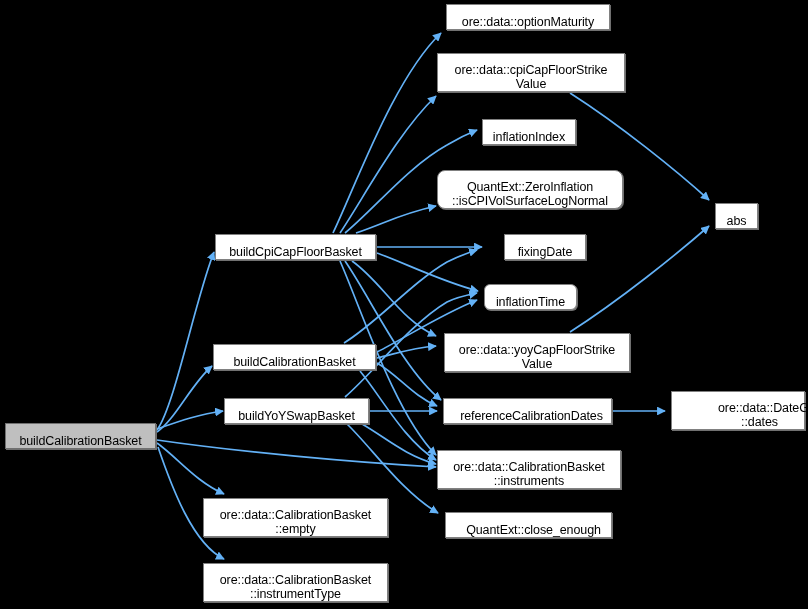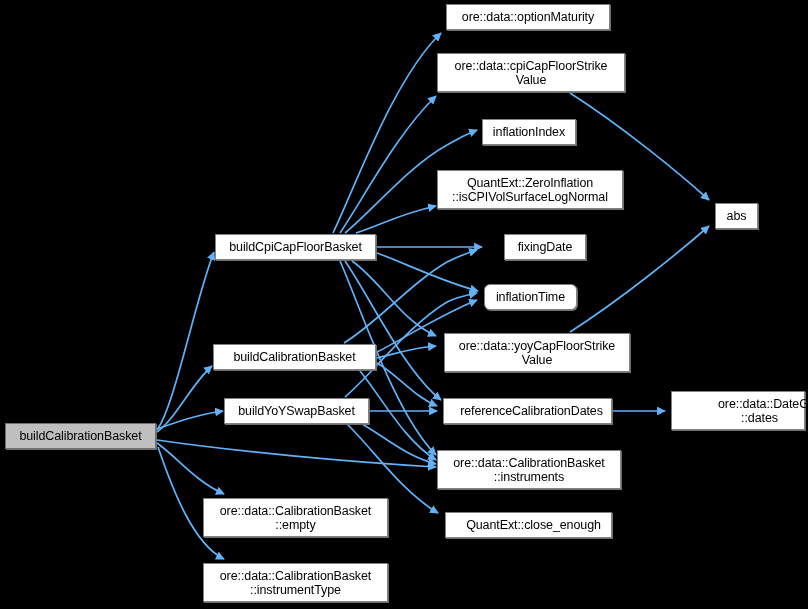--- a/index.html
+++ b/index.html
@@ -24,21 +24,21 @@
     height: 609px;
     pointer-events: none;
   }
   .node {
     position: absolute;
     box-sizing: border-box;
     border: 1px solid #808080;
     background: #ffffff;
     color: #000000;
     display: flex;
-    align-items: center;
+    align-items: flex-end;
     justify-content: center;
     text-align: center;
     font-size: 12.5px;
     line-height: 14px;
     letter-spacing: -0.1px;
     white-space: pre-line;
     z-index: 5;
     box-shadow: 1px 1px 0 0 #707070;
   }
   .node.root {
@@ -98,21 +98,21 @@
       <div class="node" style="left: 213px; top: 344px; width: 163px; height: 26px;"><span class="node-label">buildCalibrationBasket</span></div>
       <div class="node" style="left: 224px; top: 398px; width: 145px; height: 26px;"><span class="node-label">buildYoYSwapBasket</span></div>
       <div class="node" style="left: 203px; top: 498px; width: 185px; height: 39px;"><span class="node-label">ore::data::CalibrationBasket
 ::empty</span></div>
       <div class="node" style="left: 203px; top: 563px; width: 185px; height: 39px;"><span class="node-label">ore::data::CalibrationBasket
 ::instrumentType</span></div>
       <div class="node" style="left: 446px; top: 4px; width: 164px; height: 26px;"><span class="node-label">ore::data::optionMaturity</span></div>
       <div class="node" style="left: 437px; top: 53px; width: 188px; height: 39px;"><span class="node-label">ore::data::cpiCapFloorStrike
 Value</span></div>
       <div class="node" style="left: 482px; top: 119px; width: 94px; height: 26px;"><span class="node-label">inflationIndex</span></div>
-      <div class="node" style="left: 437px; top: 170px; width: 186px; height: 39px;"><span class="node-label">QuantExt::ZeroInflation
+      <div class="node" style="left: 437px; top: 170px; width: 186px; height: 39px; border-radius: 8px;"><span class="node-label">QuantExt::ZeroInflation
 ::isCPIVolSurfaceLogNormal</span></div>
       <div class="node" style="left: 504px; top: 234px; width: 82px; height: 26px;"><span class="node-label">fixingDate</span></div>
       <div class="node" style="left: 484px; top: 284px; width: 93px; height: 26px; border-radius: 6px;"><span class="node-label">inflationTime</span></div>
       <div class="node" style="left: 437px; top: 333px; width: 186px; height: 39px; margin-left: 7px;"><span class="node-label">ore::data::yoyCapFloorStrike
 Value</span></div>
       <div class="node" style="left: 443px; top: 398px; width: 169px; height: 26px; padding-left: 8px;"><span class="node-label">referenceCalibrationDates</span></div>
       <div class="node" style="left: 437px; top: 450px; width: 184px; height: 39px;"><span class="node-label">ore::data::CalibrationBasket
 ::instruments</span></div>
       <div class="node" style="left: 445px; top: 512px; width: 167px; height: 26px; padding-left: 10px;"><span class="node-label">QuantExt::close_enough</span></div>
       <div class="node" style="left: 671px; top: 391px; width: 134px; height: 39px; padding-left: 43px;"><span class="node-label">ore::data::DateGrid

